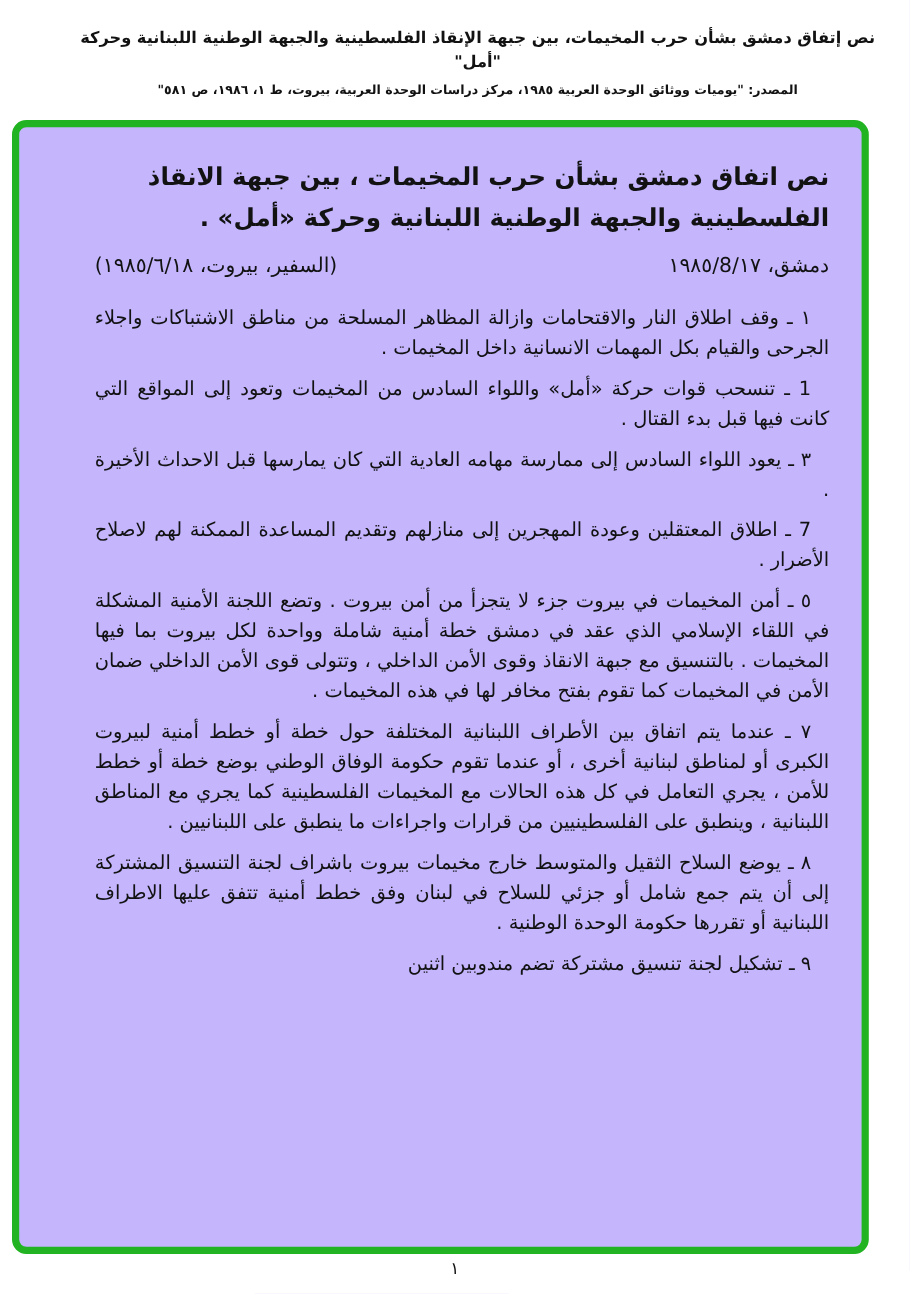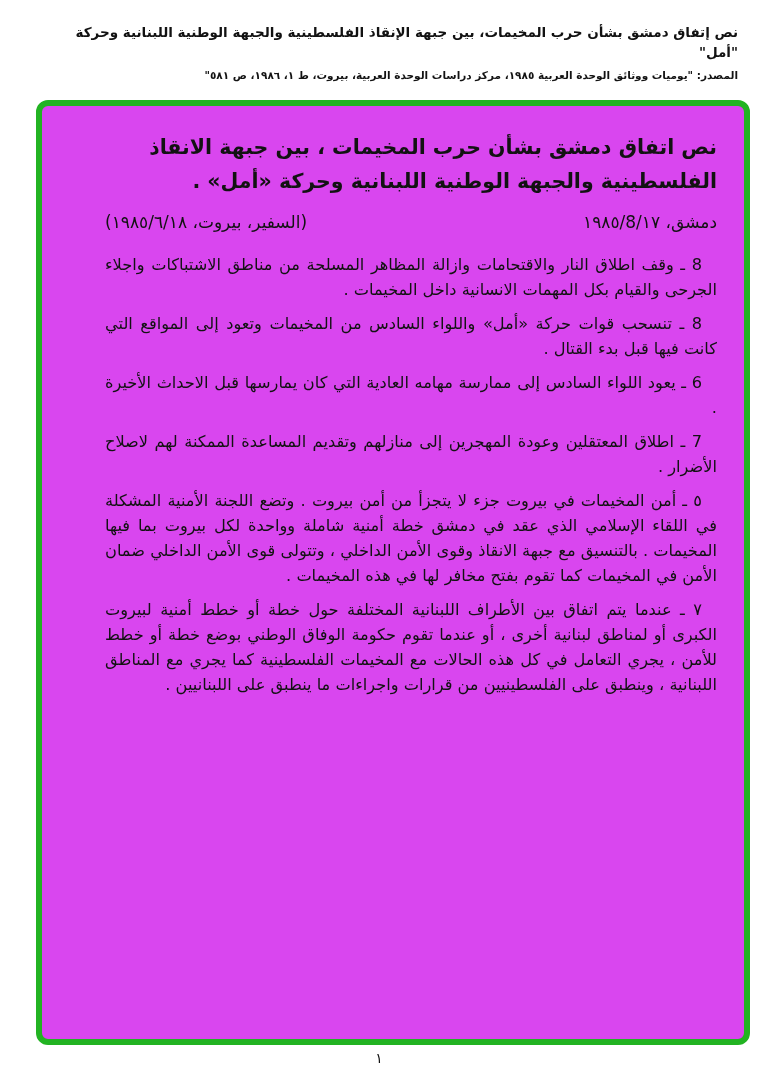--- a/index.html
+++ b/index.html
@@ -6,31 +6,31 @@
   .page {
     position:relative;
     width:758px; height:1078px;
     background:#ffffff;
     color:#121212;
     font-family:"DejaVu Sans", sans-serif;
     overflow:hidden;
   }
   .top-header {
     position:absolute; top:22px; left:20px; right:20px;
-    text-align:right; direction:rtl;margin-left:38px;
+    text-align:center; direction:rtl;margin-left:38px;
   }
   .hdr-line1 { font-size:13.5px; font-weight:bold; line-height:20px; }
   .hdr-line2 { font-size:10.5px; font-weight:bold; margin-top:6px; line-height:15px; }
   .frame {
-    position:absolute; left:36px; top:100px;
+    position:absolute; left:10px; top:100px;
     width:714px; height:945px;
     box-sizing:border-box;
     border:6px solid #22b322;
     border-radius:12px;
-    background:#d946ef;
+    background:#c4b5fd;
     overflow:hidden;
   }
   .doc-content {
     direction:rtl;
     margin:24px 27px 0 63px;
   }
   .doc-title {
     margin:0;
     font-size:20.5px; font-weight:bold;
     line-height:34px;
@@ -68,26 +68,28 @@
     <div class="doc-content">
 
       <h1 class="doc-title">نص اتفاق دمشق بشأن حرب المخيمات ، بين جبهة الانقاذ الفلسطينية والجبهة الوطنية اللبنانية وحركة «أمل» .</h1>
 
       <div class="dateline">
         <span>دمشق، ١٩٨٥/8/١٧</span>
         <span>(السفير، بيروت، ١٩٨٥/٦/١٨)</span>
       </div>
 
       <div class="clauses">
-        <p>8 ـ وقف اطلاق النار والاقتحامات وازالة المظاهر المسلحة من مناطق الاشتباكات واجلاء الجرحى والقيام بكل المهمات الانسانية داخل المخيمات .</p>
-        <p>8 ـ تنسحب قوات حركة «أمل» واللواء السادس من المخيمات وتعود إلى المواقع التي كانت فيها قبل بدء القتال .</p>
-        <p>6 ـ يعود اللواء السادس إلى ممارسة مهامه العادية التي كان يمارسها قبل الاحداث الأخيرة .</p>
+        <p>١ ـ وقف اطلاق النار والاقتحامات وازالة المظاهر المسلحة من مناطق الاشتباكات واجلاء الجرحى والقيام بكل المهمات الانسانية داخل المخيمات .</p>
+        <p>1 ـ تنسحب قوات حركة «أمل» واللواء السادس من المخيمات وتعود إلى المواقع التي كانت فيها قبل بدء القتال .</p>
+        <p>٣ ـ يعود اللواء السادس إلى ممارسة مهامه العادية التي كان يمارسها قبل الاحداث الأخيرة .</p>
         <p>7 ـ اطلاق المعتقلين وعودة المهجرين إلى منازلهم وتقديم المساعدة الممكنة لهم لاصلاح الأضرار .</p>
         <p>٥ ـ أمن المخيمات في بيروت جزء لا يتجزأ من أمن بيروت . وتضع اللجنة الأمنية المشكلة في اللقاء الإسلامي الذي عقد في دمشق خطة أمنية شاملة وواحدة لكل بيروت بما فيها المخيمات . بالتنسيق مع جبهة الانقاذ وقوى الأمن الداخلي ، وتتولى قوى الأمن الداخلي ضمان الأمن في المخيمات كما تقوم بفتح مخافر لها في هذه المخيمات .</p>
         <p>٧ ـ عندما يتم اتفاق بين الأطراف اللبنانية المختلفة حول خطة أو خطط أمنية لبيروت الكبرى أو لمناطق لبنانية أخرى ، أو عندما تقوم حكومة الوفاق الوطني بوضع خطة أو خطط للأمن ، يجري التعامل في كل هذه الحالات مع المخيمات الفلسطينية كما يجري مع المناطق اللبنانية ، وينطبق على الفلسطينيين من قرارات واجراءات ما ينطبق على اللبنانيين .</p>
+        <p>٨ ـ يوضع السلاح الثقيل والمتوسط خارج مخيمات بيروت باشراف لجنة التنسيق المشتركة إلى أن يتم جمع شامل أو جزئي للسلاح في لبنان وفق خطط أمنية تتفق عليها الاطراف اللبنانية أو تقررها حكومة الوحدة الوطنية .</p>
+        <p>٩ ـ تشكيل لجنة تنسيق مشتركة تضم مندوبين اثنين</p>
       </div>
 
     </div>
   </div>
 
   <div class="page-number">١</div>
 
 </div>
 
 </body></html>

